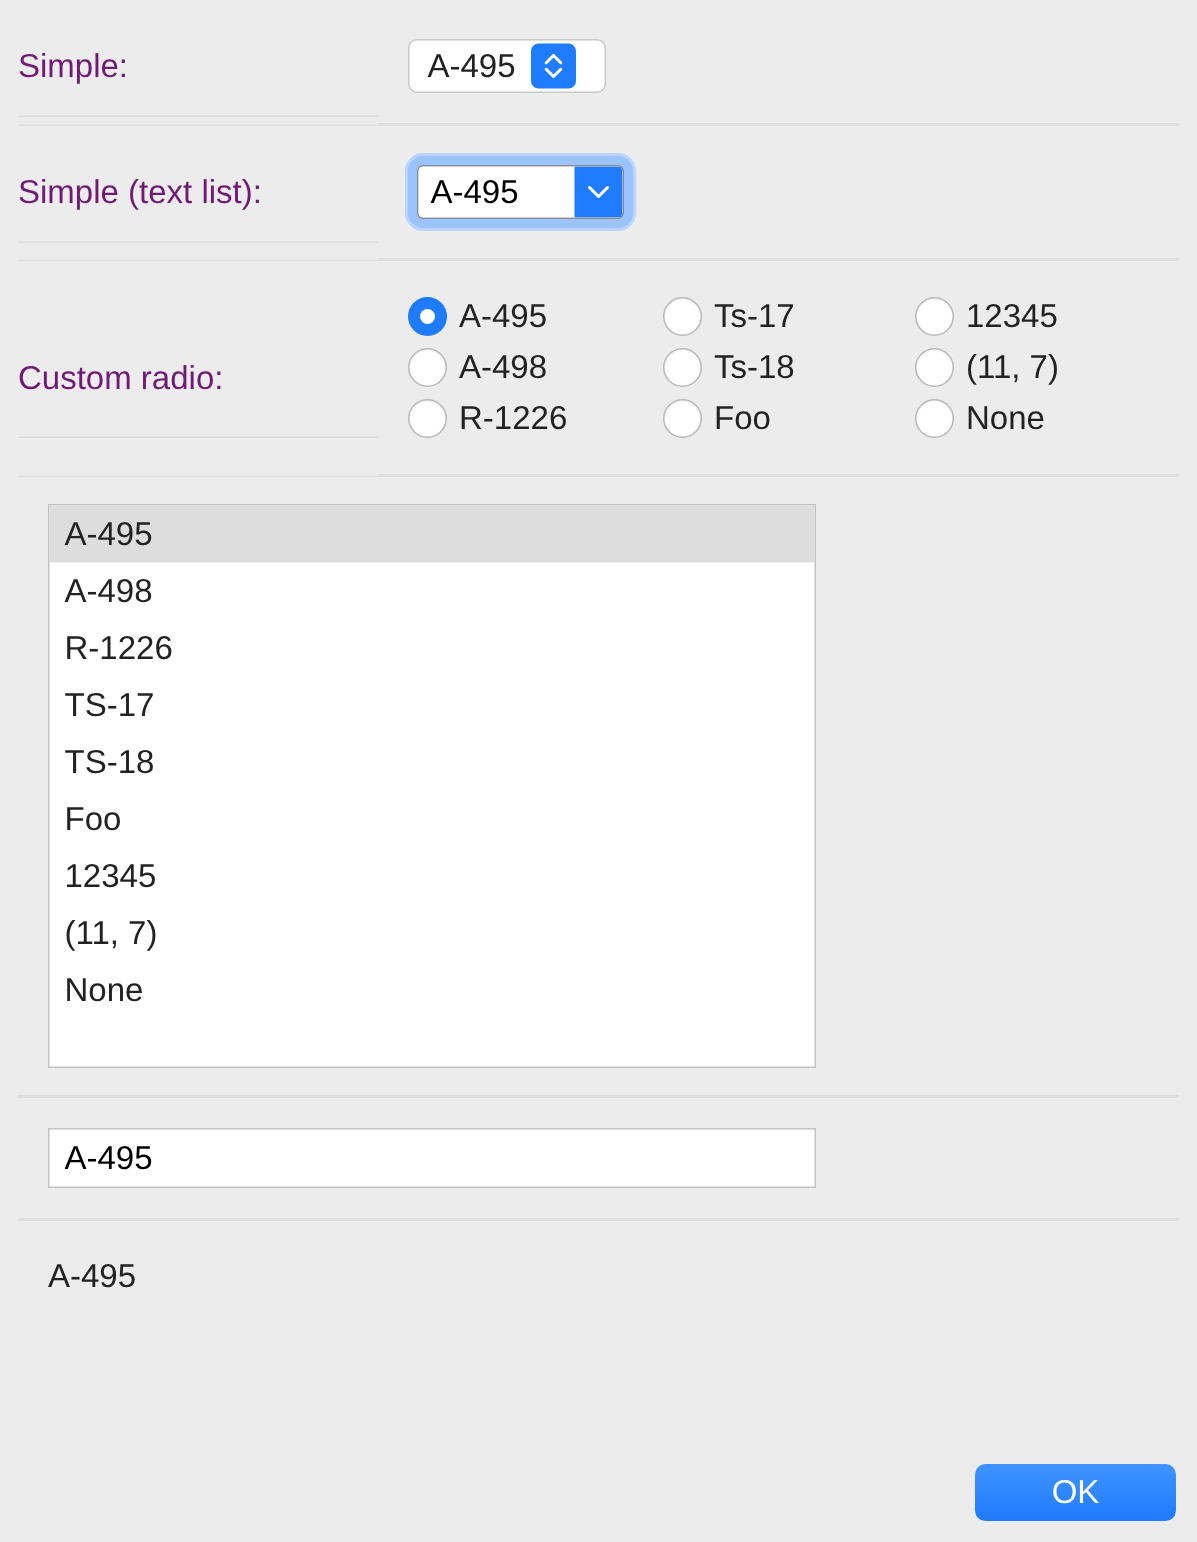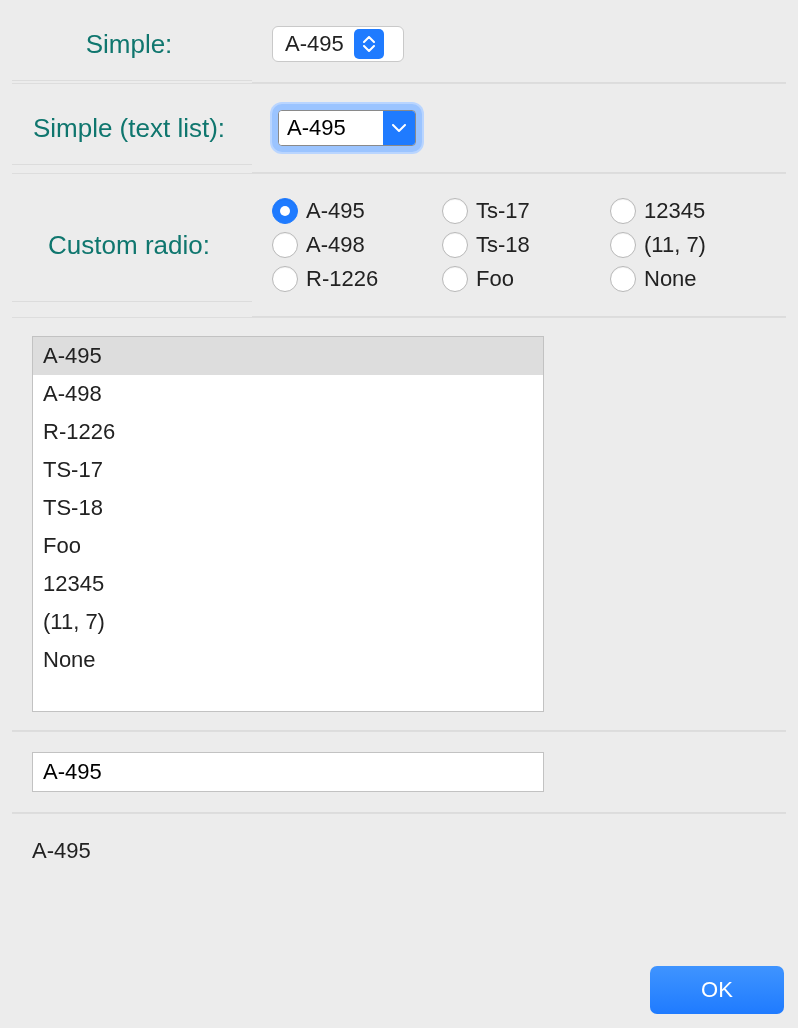--- a/index.html
+++ b/index.html
@@ -18,24 +18,24 @@
   }
   .row {
     display: flex;
     align-items: center;
     border-bottom: 1px solid #ddd;
   }
   .row.last { border-bottom: none; }
   .labelcell {
     width: 240px;
     min-width: 240px;
-    text-align: center;
+    text-align: left;
     padding: 20px 6px 20px 0;
-    font-size: 26px;
-    color: #0f766e;
+    font-size: 22px;
+    color: #701a75;
     align-self: center;
     border-bottom: 1px solid transparent;
   }
   .valcell {
     flex: 1;
     padding: 20px 6px 20px 20px;
     border-left: 0;
     position: relative;
   }
   .row .labelcell, .row .valcell { border-bottom: none; }
@@ -177,31 +177,31 @@
   .readonly-val {
     font-size: 22px;
     padding: 4px 0;
   }
   
   .ok-btn {
     position: absolute;
     right: 14px;
     bottom: 14px;
     width: 134px;
-    height: 48px;
+    height: 38px;
     border: none;
     border-radius: 7px;
     background: linear-gradient(180deg, #3f94ff 0%, #1f7bff 100%);
     color: #fff;
     font-size: 22px;
     cursor: default;
   }
   
   .row.align-top .labelcell { align-self: center; }
-  .radio-row .labelcell { padding-top: 40px; padding-bottom: 40px; }
+  .radio-row .labelcell { padding-top: 40px; padding-bottom: 26px; }
   .list-row .valcell { padding-top: 18px; padding-bottom: 18px; }
 </style>
 </head>
 <body>
 
 <div class="form">
 
   <div class="row">
     <div class="labelcell">Simple:</div>
     <div class="valcell">

